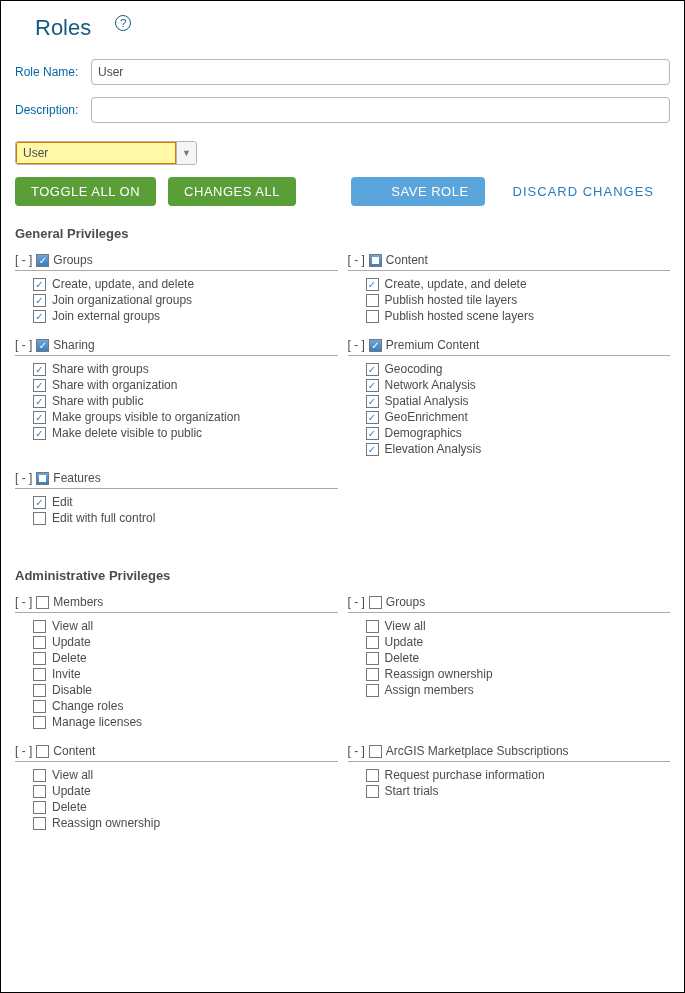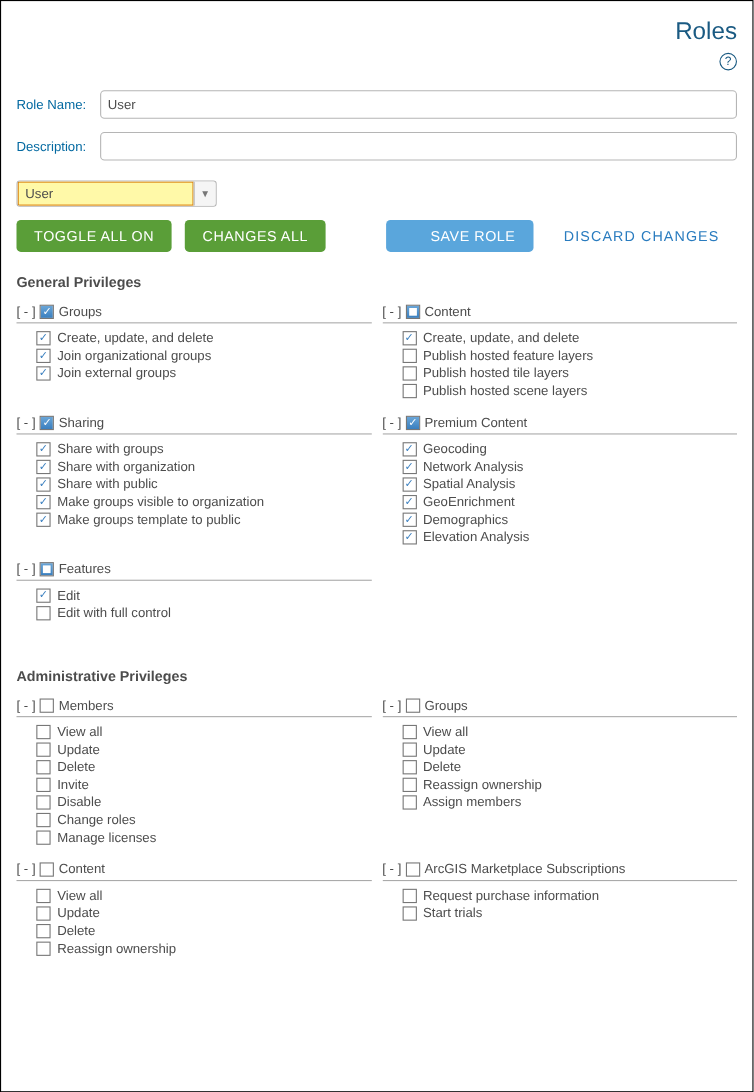--- a/index.html
+++ b/index.html
@@ -13,23 +13,22 @@
   height: 993px;
   padding: 8px 14px;
   overflow: hidden;
 }
 .page-title {
   color: #1a5a82;
   font-size: 22px;
   font-weight: normal;
   margin: 6px 0 18px 20px;
   display: flex;
-  align-items: flex-end;
-  gap: 7px;
-  flex-direction: column;
+  align-items: flex-start;
+  gap: 24px;
 }
 .help-icon {
   width: 16px;
   height: 16px;
   border: 1.5px solid #1a5a82;
   border-radius: 50%;
   display: inline-flex;
   align-items: center;
   justify-content: center;
   font-size: 11px;
@@ -254,24 +253,20 @@
     <span class="checkbox partial"></span>
     <span class="group-label">Content</span>
   </div>
         <div class="items">
           <div class="item">
       <span class="checkbox checked"></span>
       <span class="item-label">Create, update, and delete</span>
     </div>
           <div class="item">
       <span class="checkbox"></span>
-      <span class="item-label">Publish hosted feature layers</span>
-    </div>
-          <div class="item">
-      <span class="checkbox"></span>
       <span class="item-label">Publish hosted tile layers</span>
     </div>
           <div class="item">
       <span class="checkbox"></span>
       <span class="item-label">Publish hosted scene layers</span>
     </div>
         </div>
       </div>
     </div>
     <div class="columns">
@@ -293,21 +288,21 @@
           <div class="item">
       <span class="checkbox checked"></span>
       <span class="item-label">Share with public</span>
     </div>
           <div class="item">
       <span class="checkbox checked"></span>
       <span class="item-label">Make groups visible to organization</span>
     </div>
           <div class="item">
       <span class="checkbox checked"></span>
-      <span class="item-label">Make groups template to public</span>
+      <span class="item-label">Make delete visible to public</span>
     </div>
         </div>
       </div>
       <div class="col">
         <div class="group-head">
     <span class="toggle-bracket">[ - ]</span>
     <span class="checkbox partial checked"></span>
     <span class="group-label">Premium Content</span>
   </div>
         <div class="items">

